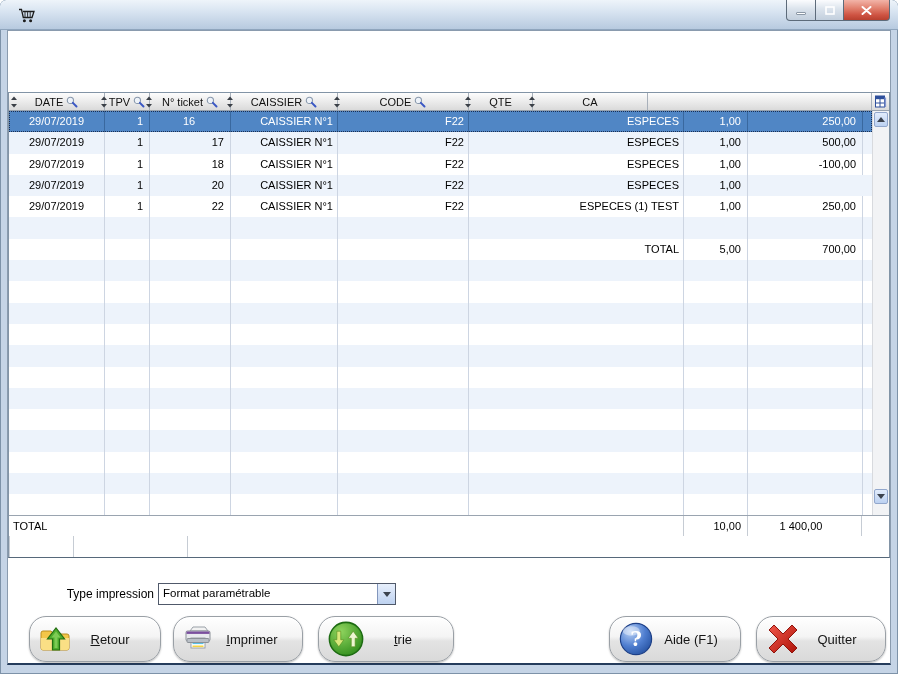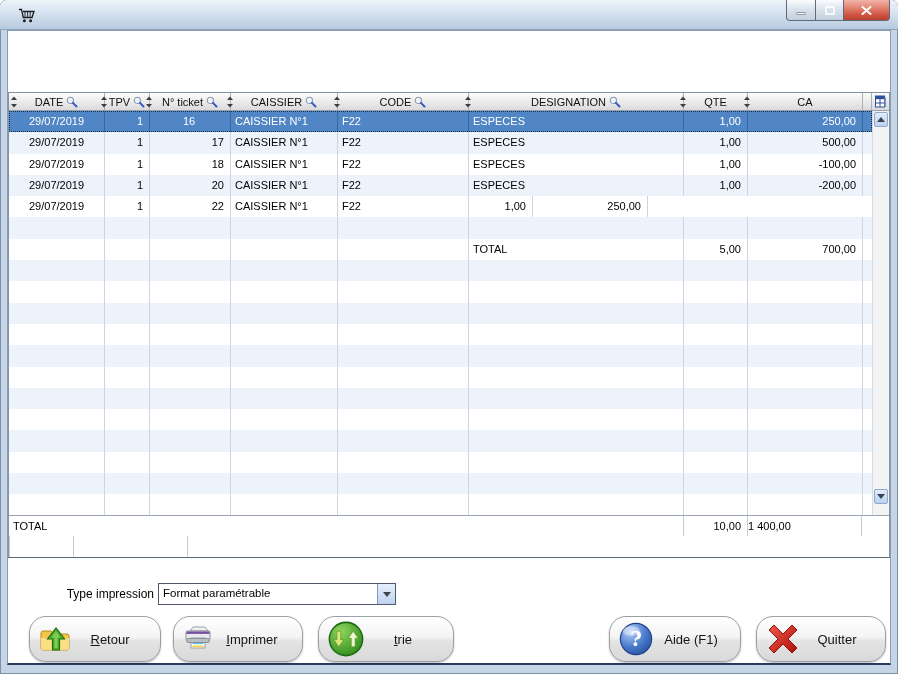--- a/index.html
+++ b/index.html
@@ -36,37 +36,37 @@
   .hcell .mag { line-height:0; margin-top:1px; }
   .hfill { flex:1; border-right:1px solid #a8b0ba; }
   .hicon { width:17px; border-right:none; }
 
   .grid-body { position:absolute; top:18px; left:0; right:17px; bottom:42px; overflow:hidden; background:#fff; }
   .grow { display:flex; height:21.3px; }
   .grow.alt { background:#edf3fb; }
   .grow.sel { background:#5086c5; color:#fff; outline:1px dotted #1b2f52; outline-offset:-1px; position:relative; z-index:1; }
   .gcell { border-right:1px solid #cdd5e2; font-size:11px; line-height:21.3px; white-space:nowrap; overflow:hidden; padding:0 4px; }
   .grow.sel .gcell { border-right-color:#39689f; }
-  .a-left{ text-align:left; } .a-right{ text-align:right; padding-right:6px; } .a-center{ text-align:center; }
+  .a-left{ text-align:right; } .a-right{ text-align:right; padding-right:6px; } .a-center{ text-align:center; }
   .gfill { flex:1; border-right:none; }
 
   .vscroll { position:absolute; top:18px; right:0; width:17px; height:404px; background:#f2f3f5; border-left:1px solid #d8dade; }
   .sbtn { position:absolute; left:1px; width:14px; height:15px; border:1px solid #92a7cc; border-radius:2px;
     background:linear-gradient(#e2ecfb,#bcd1f1); display:flex; align-items:center; justify-content:center; cursor:pointer; }
   .sbtn.up { top:1px; } .sbtn.down { bottom:11px; }
   .tri-up { width:0; height:0; border-left:4px solid transparent; border-right:4px solid transparent; border-bottom:5px solid #3c434e; }
   .tri-down { width:0; height:0; border-left:4px solid transparent; border-right:4px solid transparent; border-top:5px solid #3c434e; }
 
   .grid-footer { position:absolute; left:0; right:0; bottom:0; height:42px; border-top:1px solid #9aa4b0; background:#fff; font-size:11px; color:#000; }
   .f-row { display:flex; }
   .f-row.r1 { height:20px; line-height:20px; }
   .f-row.r2 { height:21px; line-height:21px; }
   .f-label { flex:1; padding-left:4px; }
   .f-qte { width:64px; text-align:right; padding-right:6px; border-left:1px solid #c6ccd4; }
-  .f-ca  { width:115px; text-align:left; padding-right:7px; border-left:1px solid #c6ccd4; border-right:1px solid #c6ccd4; }
+  .f-ca  { width:115px; text-align:center; padding-right:7px; border-left:1px solid #c6ccd4; border-right:1px solid #c6ccd4; }
   .f-sp  { width:27px; }
 
   
   .print-label { position:absolute; left:0; top:556px; width:146px; text-align:right; font-size:12px; color:#000; }
   .combo { position:absolute; left:150px; top:552px; width:238px; height:22px; border:1px solid #50596a; background:#fff;
     display:flex; align-items:stretch; cursor:pointer; }
   .combo-value { flex:1; font-size:11.5px; padding:3px 12px 0 4px; white-space:nowrap; overflow:hidden; }
   .combo-btn { width:18px; border-left:1px solid #8296bc; background:linear-gradient(#e7effc,#bed2f0);
     display:flex; align-items:center; justify-content:center; }
 
@@ -168,31 +168,20 @@
             <span class="pin"><svg width="8" height="12" viewBox="0 0 8 12">
                 <path d="M4 0.5 L7 4 H1 Z" fill="#3a3f46"></path>
                 <path d="M4 11.5 L1 8 H7 Z" fill="#3a3f46"></path>
               </svg></span>
             <span>CODE</span>
             <span class="mag"><svg width="12" height="12" viewBox="0 0 12 12">
                 <circle cx="4.4" cy="4.4" r="3.1" fill="#eef3f9" stroke="#8898ac" stroke-width="1.1"></circle>
                 <line x1="6.9" y1="6.9" x2="10.5" y2="10.5" stroke="#3a57c4" stroke-width="2" stroke-linecap="round"></line>
               </svg></span>
           </div>
-          <div class="hcell" style="width: 215px;">
-            <span class="pin"><svg width="8" height="12" viewBox="0 0 8 12">
-                <path d="M4 0.5 L7 4 H1 Z" fill="#3a3f46"></path>
-                <path d="M4 11.5 L1 8 H7 Z" fill="#3a3f46"></path>
-              </svg></span>
-            <span>DESIGNATION</span>
-            <span class="mag"><svg width="12" height="12" viewBox="0 0 12 12">
-                <circle cx="4.4" cy="4.4" r="3.1" fill="#eef3f9" stroke="#8898ac" stroke-width="1.1"></circle>
-                <line x1="6.9" y1="6.9" x2="10.5" y2="10.5" stroke="#3a57c4" stroke-width="2" stroke-linecap="round"></line>
-              </svg></span>
-          </div>
           <div class="hcell" style="width: 64px;">
             <span class="pin"><svg width="8" height="12" viewBox="0 0 8 12">
                 <path d="M4 0.5 L7 4 H1 Z" fill="#3a3f46"></path>
                 <path d="M4 11.5 L1 8 H7 Z" fill="#3a3f46"></path>
               </svg></span>
             <span>QTE</span>
           </div>
           <div class="hcell" style="width: 115px;">
             <span class="pin"><svg width="8" height="12" viewBox="0 0 8 12">
                 <path d="M4 0.5 L7 4 H1 Z" fill="#3a3f46"></path>
@@ -246,29 +235,29 @@
             <div class="gcell gfill"></div>
           </div>
           <div class="grow alt">
             <div class="gcell a-center" style="width: 96px;">29/07/2019</div>
             <div class="gcell a-right" style="width: 45px;">1</div>
             <div class="gcell a-right" style="width: 81px;">20</div>
             <div class="gcell a-left" style="width: 107px;">CAISSIER N°1</div>
             <div class="gcell a-left" style="width: 131px;">F22</div>
             <div class="gcell a-left" style="width: 215px;">ESPECES</div>
             <div class="gcell a-right" style="width: 64px;">1,00</div>
-            <div class="gcell a-right" style="width: 115px;">-200,00</div>
             <div class="gcell gfill"></div>
           </div>
           <div class="grow">
             <div class="gcell a-center" style="width: 96px;">29/07/2019</div>
             <div class="gcell a-right" style="width: 45px;">1</div>
             <div class="gcell a-right" style="width: 81px;">22</div>
             <div class="gcell a-left" style="width: 107px;">CAISSIER N°1</div>
             <div class="gcell a-left" style="width: 131px;">F22</div>
+            <div class="gcell a-left" style="width: 215px;">ESPECES (1) TEST</div>
             <div class="gcell a-right" style="width: 64px;">1,00</div>
             <div class="gcell a-right" style="width: 115px;">250,00</div>
             <div class="gcell gfill"></div>
           </div>
           <div class="grow alt">
             <div class="gcell a-center" style="width: 96px;"></div>
             <div class="gcell a-right" style="width: 45px;"></div>
             <div class="gcell a-right" style="width: 81px;"></div>
             <div class="gcell a-left" style="width: 107px;"></div>
             <div class="gcell a-left" style="width: 131px;"></div>

